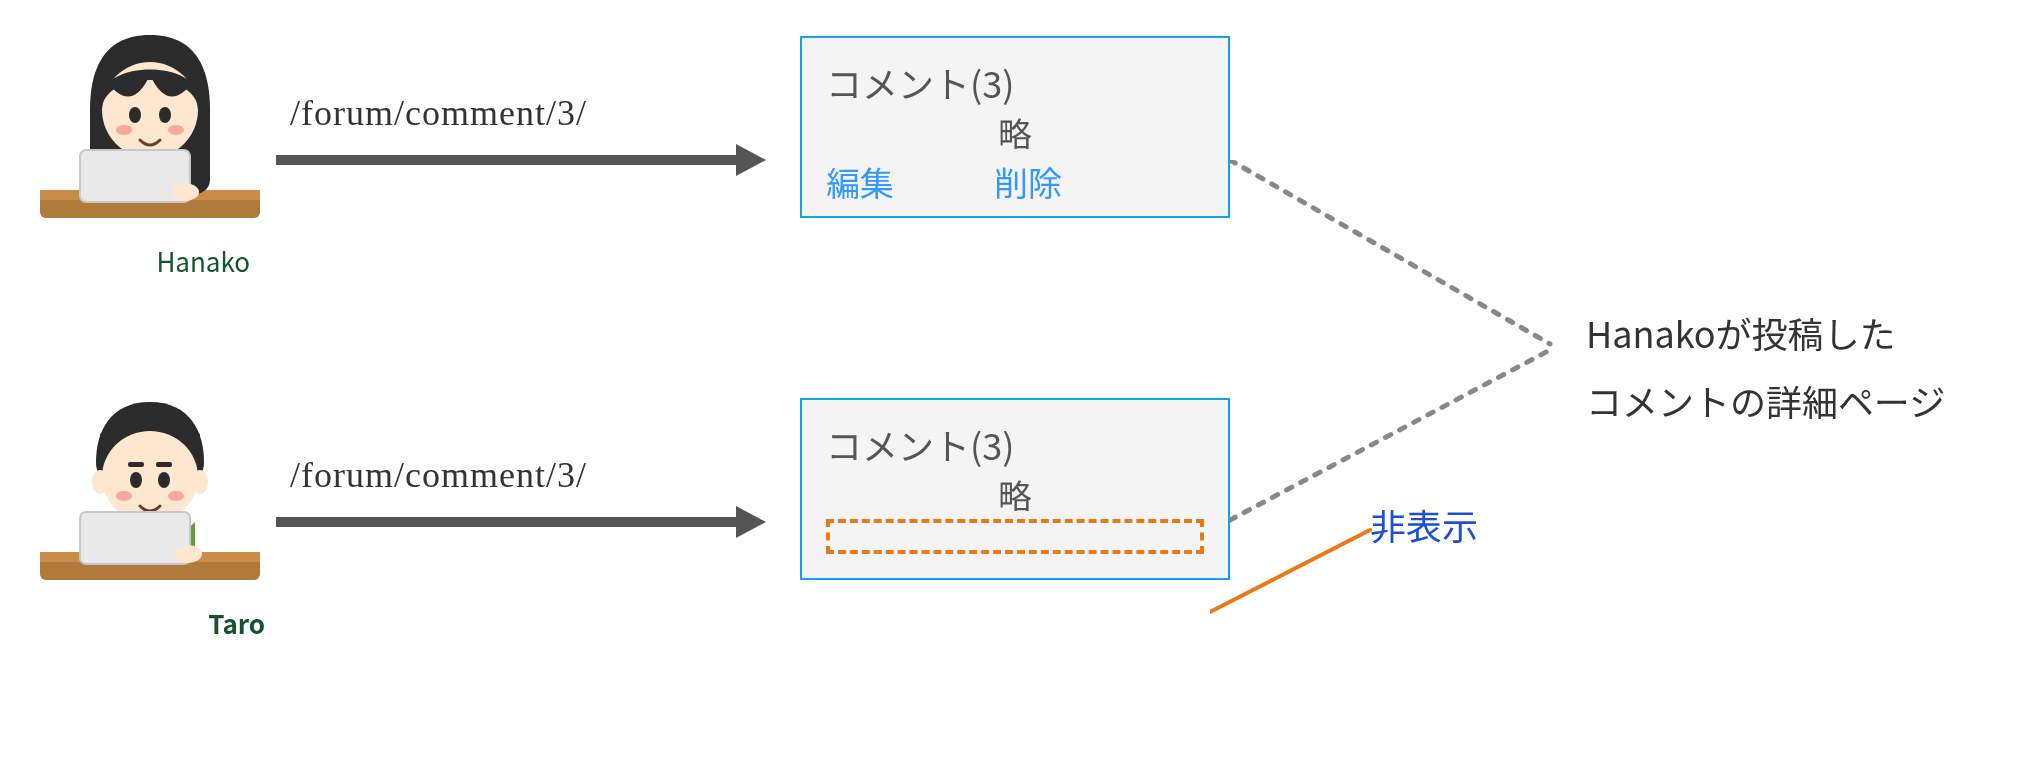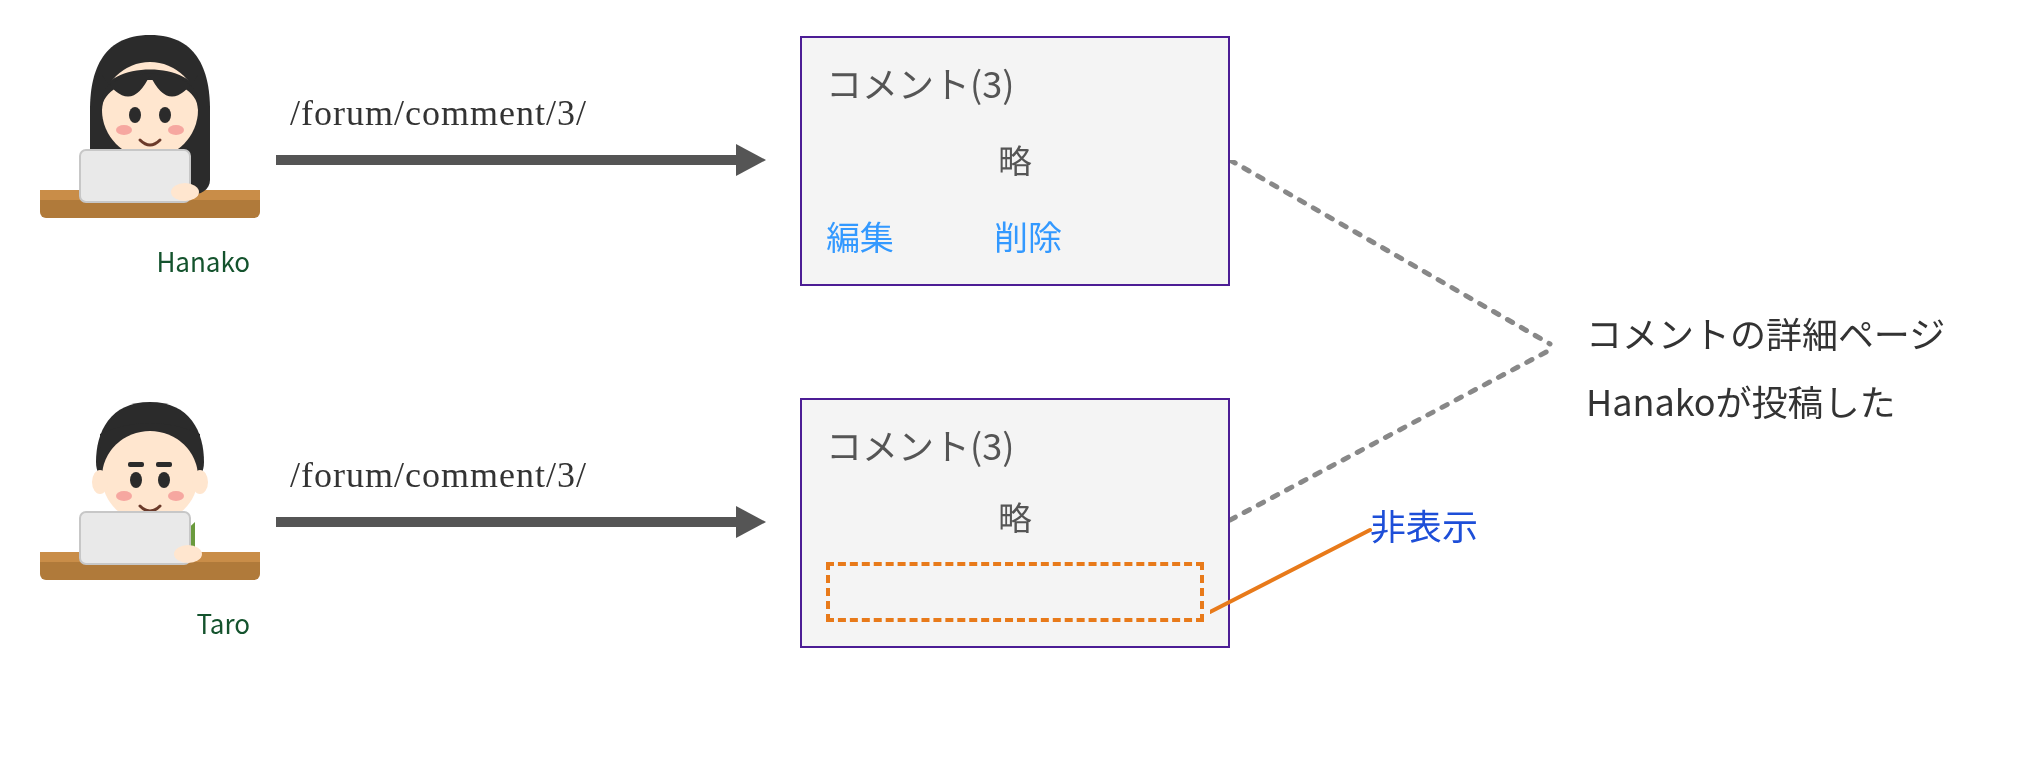--- a/index.html
+++ b/index.html
@@ -30,23 +30,23 @@
   .path {
     font-family: Liberation Serif, serif;
     font-size: 36px;
     color: #333;
     letter-spacing: 1px;
   }
 
   
   .card {
     width: 430px;
-    height: 250px;
+    height: 182px;
     background: #f4f4f4;
-    border: 2px solid #4c1d95;
+    border: 2px solid #0ea5e9;
     box-sizing: border-box;
     display: flex;
     flex-direction: column;
     padding: 18px 24px 24px 24px;
   }
   .card-title {
     font-size: 36px;
     color: #555;
   }
   .card-body {
@@ -146,21 +146,21 @@
 
     <path d="M100 124 Q110 134 120 124" stroke="#6b3a2a" stroke-width="3" fill="none" stroke-linecap="round"></path>
 
     <path d="M65 140 Q110 185 155 140 L155 175 L65 175 Z" fill="#6a9a3d"></path>
     <path d="M95 140 L125 140 L118 155 L102 155 Z" fill="#ffe6cf"></path>
 
     <rect x="40" y="130" width="110" height="52" rx="6" fill="#e9e9e9" stroke="#c7c7c7" stroke-width="2"></rect>
     <ellipse cx="95" cy="156" r="5" fill="#cfcfcf"></ellipse>
     <ellipse cx="148" cy="172" rx="14" ry="9" fill="#ffe6cf"></ellipse>
   </svg>
-  <div class="abs user-label" style="left:50px; top:604px;">Taro</div>
+  <div class="abs user-label" style="left:65px; top:604px;font-weight:bold;">Taro</div>
 
   <div class="abs path" style="left:290px; top:92px;">/forum/comment/3/</div>
 
   <svg class="abs" style="left:276px; top:140px;" width="490" height="40">
     <line x1="0" y1="20" x2="460" y2="20" stroke="#555" stroke-width="10"></line>
     <polygon points="460,4 490,20 460,36" fill="#555"></polygon>
   </svg>
 
   <div class="abs path" style="left:290px; top:454px;">/forum/comment/3/</div>
 
@@ -183,22 +183,22 @@
     <div class="card-body">略</div>
     <div class="hidden-slot"></div>
   </div>
 
   <svg class="abs" style="left:1230px; top:160px;" width="360" height="370">
     <line x1="0" y1="0" x2="320" y2="184" stroke="#888" stroke-width="5" stroke-dasharray="6 10" stroke-linecap="round"></line>
     <line x1="0" y1="360" x2="320" y2="190" stroke="#888" stroke-width="5" stroke-dasharray="6 10" stroke-linecap="round"></line>
   </svg>
 
   <div class="abs annotation" style="left:1586px; top:298px;">
+    <div>Hanakoが投稿した</div>
     <div>コメントの詳細ページ</div>
-    <div>Hanakoが投稿した</div>
   </div>
 
   <svg class="abs" style="left:1210px; top:520px;" width="190" height="110">
     <line x1="0" y1="92" x2="160" y2="10" stroke="#e87a1a" stroke-width="4" stroke-linecap="round"></line>
   </svg>
   <div class="abs hide-label" style="left:1370px; top:498px;">非表示</div>
 
 </div>
 
 </body></html>

